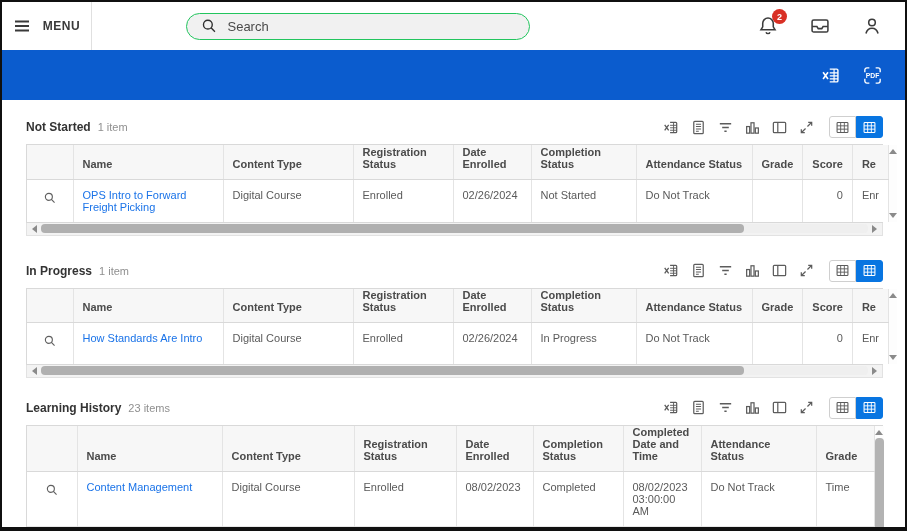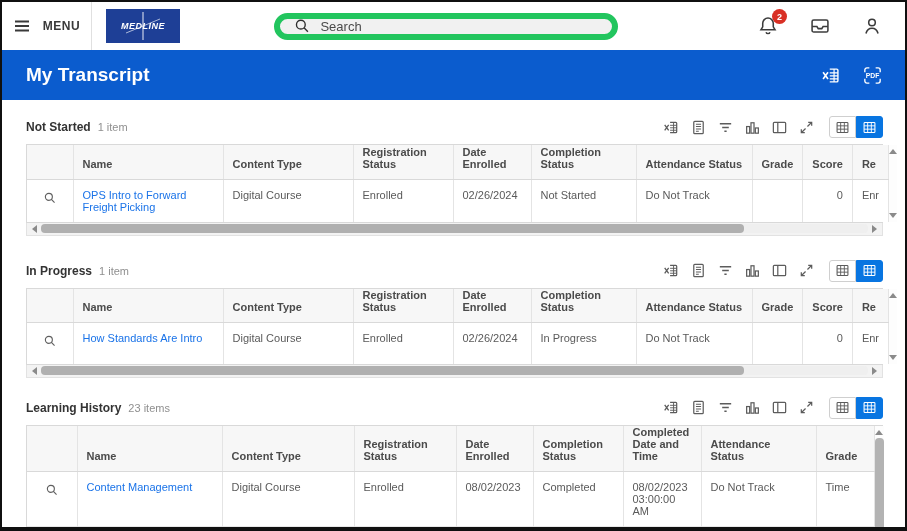--- a/index.html
+++ b/index.html
@@ -10,21 +10,21 @@
     border:2px solid #101010; border-bottom-width:4px; overflow:hidden;
   }
 
   
   .topbar { height:48px; display:flex; align-items:center; background:#fff; position:relative; }
   .menu-btn { width:90px; height:48px; display:flex; align-items:center; justify-content:center; gap:12px;
               border-right:1px solid #e0e0e0; cursor:pointer; }
   .menu-label { font-size:12px; font-weight:bold; color:#3a3a3a; letter-spacing:.5px; }
   .logo { width:74px; height:34px; background:#1e3f96; margin-left:14px; display:flex; align-items:center; justify-content:center; position:relative; cursor:pointer; }
   .logo svg { display:block; }
-  .search-pill { margin-left:94px; width:344px; height:27px; background:#f1f1f1; border:6px solid #22c55e;
+  .search-pill { margin-left:94px; width:344px; height:27px; background:#f1f1f1; border:1px solid #22c55e;
                  border-radius:17px; display:flex; align-items:center; padding:0 14px; gap:10px; }
   .search-pill input { border:none; outline:none; background:transparent; font-size:13px; color:#333; width:100%;
                        font-family:"Liberation Sans", sans-serif; }
   .search-pill input::placeholder { color:#4a4a4a; opacity:1; }
   .topbar-right { margin-left:auto; display:flex; align-items:center; gap:30px; padding-right:22px; }
   .tb-ic { position:relative; width:22px; height:22px; color:#3c3c3c; cursor:pointer; }
   .badge { position:absolute; top:-6px; right:-8px; min-width:15px; height:15px; border-radius:8px; background:#d93025;
            color:#fff; font-size:9px; font-weight:bold; display:flex; align-items:center; justify-content:center; padding:0 3px; }
 
   
@@ -86,27 +86,20 @@
 <body>
 
 <div class="frame">
 
   <header class="topbar">
     <div class="menu-btn">
       <svg width="18" height="18" viewBox="0 0 18 18">
         <path d="M2 4.5h14M2 9h14M2 13.5h14" stroke="#3a3a3a" stroke-width="1.8" fill="none"></path>
       </svg>
       <span class="menu-label">MENU</span>
-    </div>
-    <div class="logo">
-      <svg width="74" height="34" viewBox="0 0 74 34">
-        <path d="M37 3 L37 31" stroke="#ffffff" stroke-width="1" opacity="0.9"></path>
-        <path d="M20 24 L54 10" stroke="#ffffff" stroke-width="0.8" opacity="0.8"></path>
-        <text x="37" y="20" text-anchor="middle" font-size="9" font-weight="bold" font-style="italic" fill="#ffffff" letter-spacing="0.5">MEDLINE</text>
-      </svg>
     </div>
     <div class="search-pill">
       <svg width="18" height="18" viewBox="0 0 18 18">
         <circle cx="7.5" cy="7.5" r="4.8" fill="none" stroke="#2f2f2f" stroke-width="1.5"></circle>
         <path d="M11 11l4.2 4.2" stroke="#2f2f2f" stroke-width="1.5"></path>
       </svg>
       <input type="text" placeholder="Search" style="">
     </div>
     <div class="topbar-right">
       <span class="tb-ic">
@@ -125,21 +118,20 @@
       <span class="tb-ic">
         <svg width="22" height="22" viewBox="0 0 20 20">
           <circle cx="10" cy="6.8" r="3" fill="none" stroke="#3c3c3c" stroke-width="1.4"></circle>
           <path d="M4.5 16.8c.8-3.2 2.9-4.8 5.5-4.8s4.7 1.6 5.5 4.8" fill="none" stroke="#3c3c3c" stroke-width="1.4"></path>
         </svg>
       </span>
     </div>
   </header>
 
   <div class="banner">
-    <span class="banner-title">My Transcript</span>
     <div class="banner-icons">
       <span class="bic">
         <svg width="21" height="21" viewBox="0 0 18 18">
           <path d="M7.5 3.5h6a1 1 0 0 1 1 1v9a1 1 0 0 1-1 1h-6" fill="none" stroke="#fff" stroke-width="1.2"></path>
           <path d="M7.5 6.7h7M7.5 9.3h7M7.5 11.9h7M11.2 3.5v11" fill="none" stroke="#fff" stroke-width="1"></path>
           <path d="M1.8 6.2l4.2 5.8M6 6.2l-4.2 5.8" fill="none" stroke="#fff" stroke-width="1.4"></path>
         </svg>
       </span>
       <span class="bic">
         <svg width="21" height="21" viewBox="0 0 20 20">

